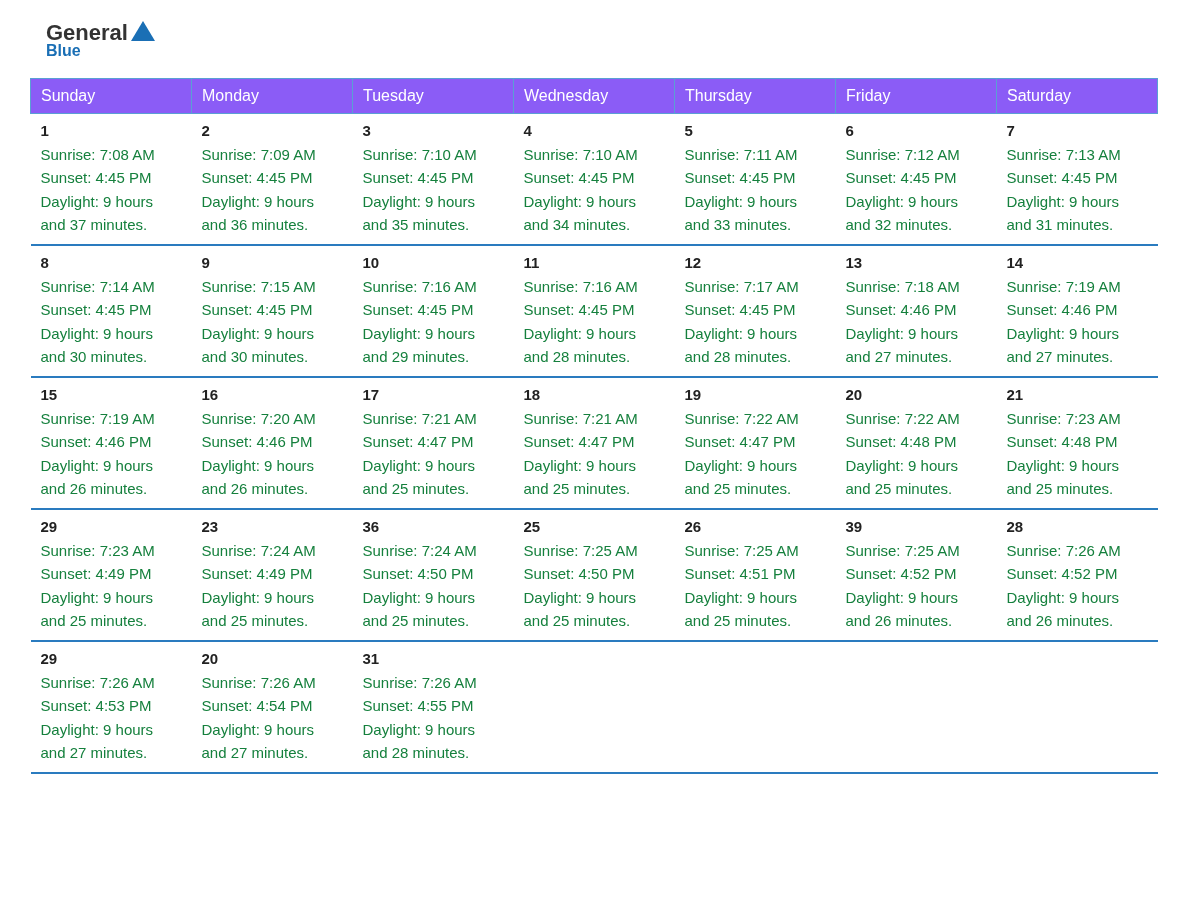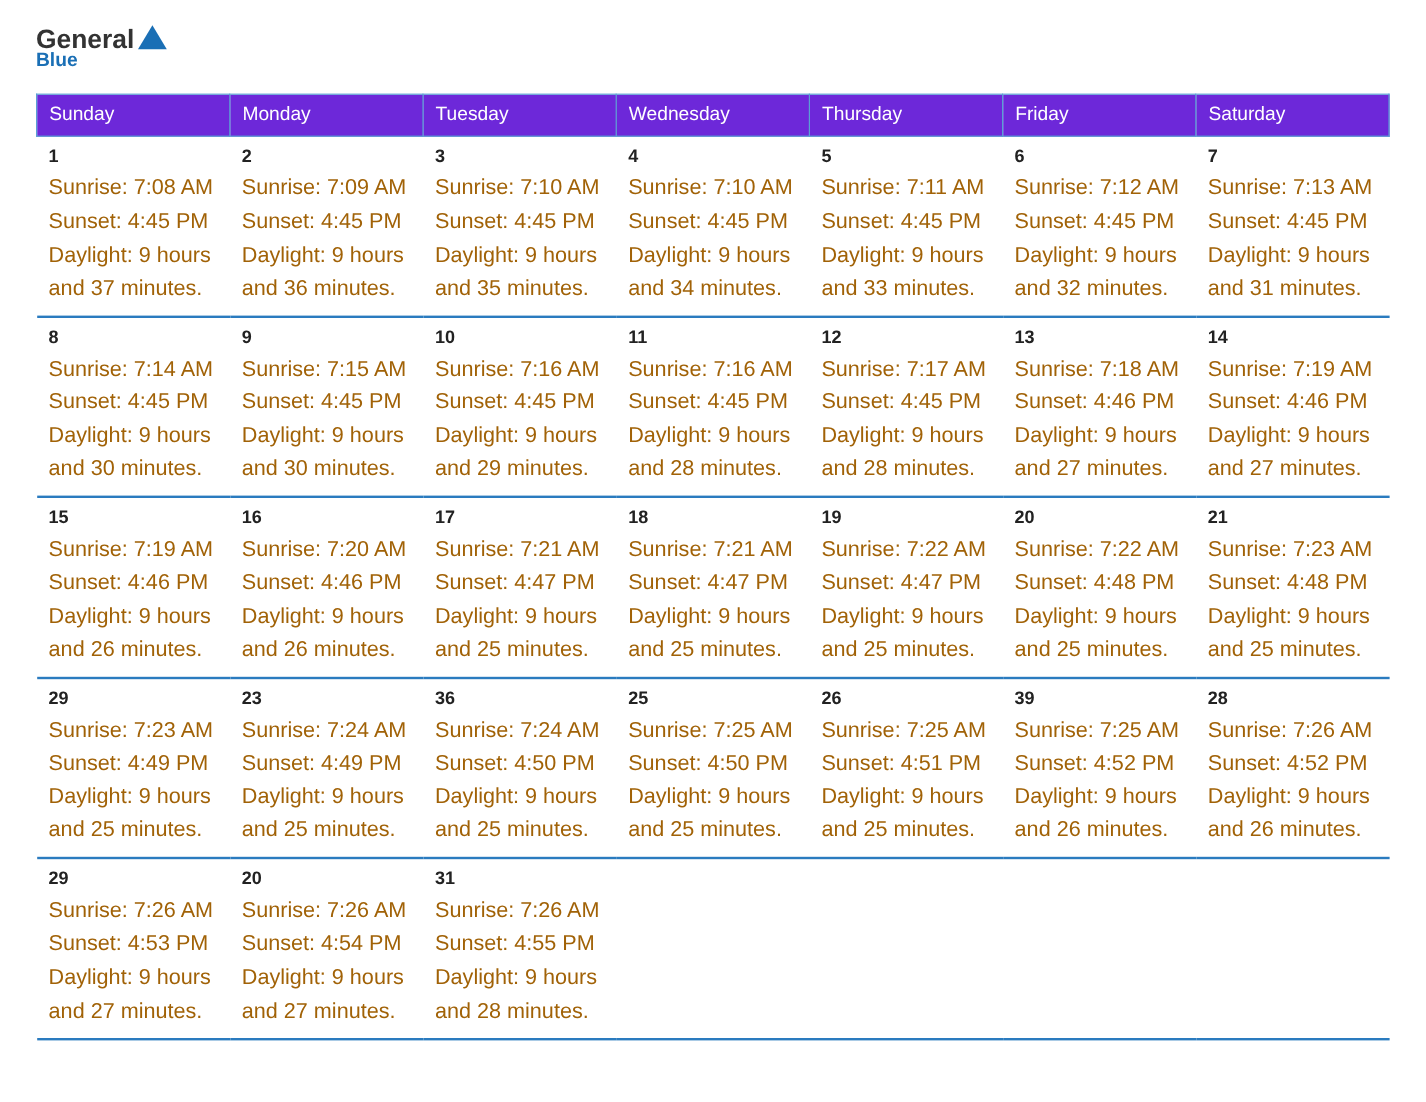--- a/index.html
+++ b/index.html
@@ -8,20 +8,21 @@
       background: #fff;
       padding: 20px 30px;
       width: 1188px;
       min-height: 918px;
     }
     .header-area {
       display: flex;
       justify-content: space-between;
       align-items: flex-end;
       margin-bottom: 18px;
+      margin-left: 16px;
     }
     .logo {
       display: flex;
       flex-direction: column;
       align-items: flex-start;
     }
     .logo-text {
       display: flex;
       align-items: center;
     }
@@ -57,21 +58,21 @@
     .location-title {
       font-size: 20px;
       color: #444;
       margin-top: 4px;
     }
     .calendar {
       width: 100%;
       border-collapse: collapse;
     }
     .calendar thead tr {
-      background-color: #6d28d9;
+      background-color: #8b5cf6;
     }
     .calendar thead th {
       color: #fff;
       font-size: 16px;
       font-weight: normal;
       text-align: left;
       padding: 8px 10px;
       border: 1px solid #5a9fd4;
     }
     .calendar tbody tr {
@@ -86,23 +87,23 @@
       width: 14.28%;
       background: #fff;
     }
     .day-number {
       font-size: 15px;
       font-weight: bold;
       margin-bottom: 4px;
       display: block;
     }
     .day-info {
-      font-size: 18px;
+      font-size: 15px;
       line-height: 1.55;
-      color: #a16207;
+      color: #15803d;
     }
   </style>
 </head>
 <body>
 
 <div class="header-area">
   <div class="logo">
     <div class="logo-text">
       <span class="logo-general">General</span>
       <div class="logo-triangle"></div>

